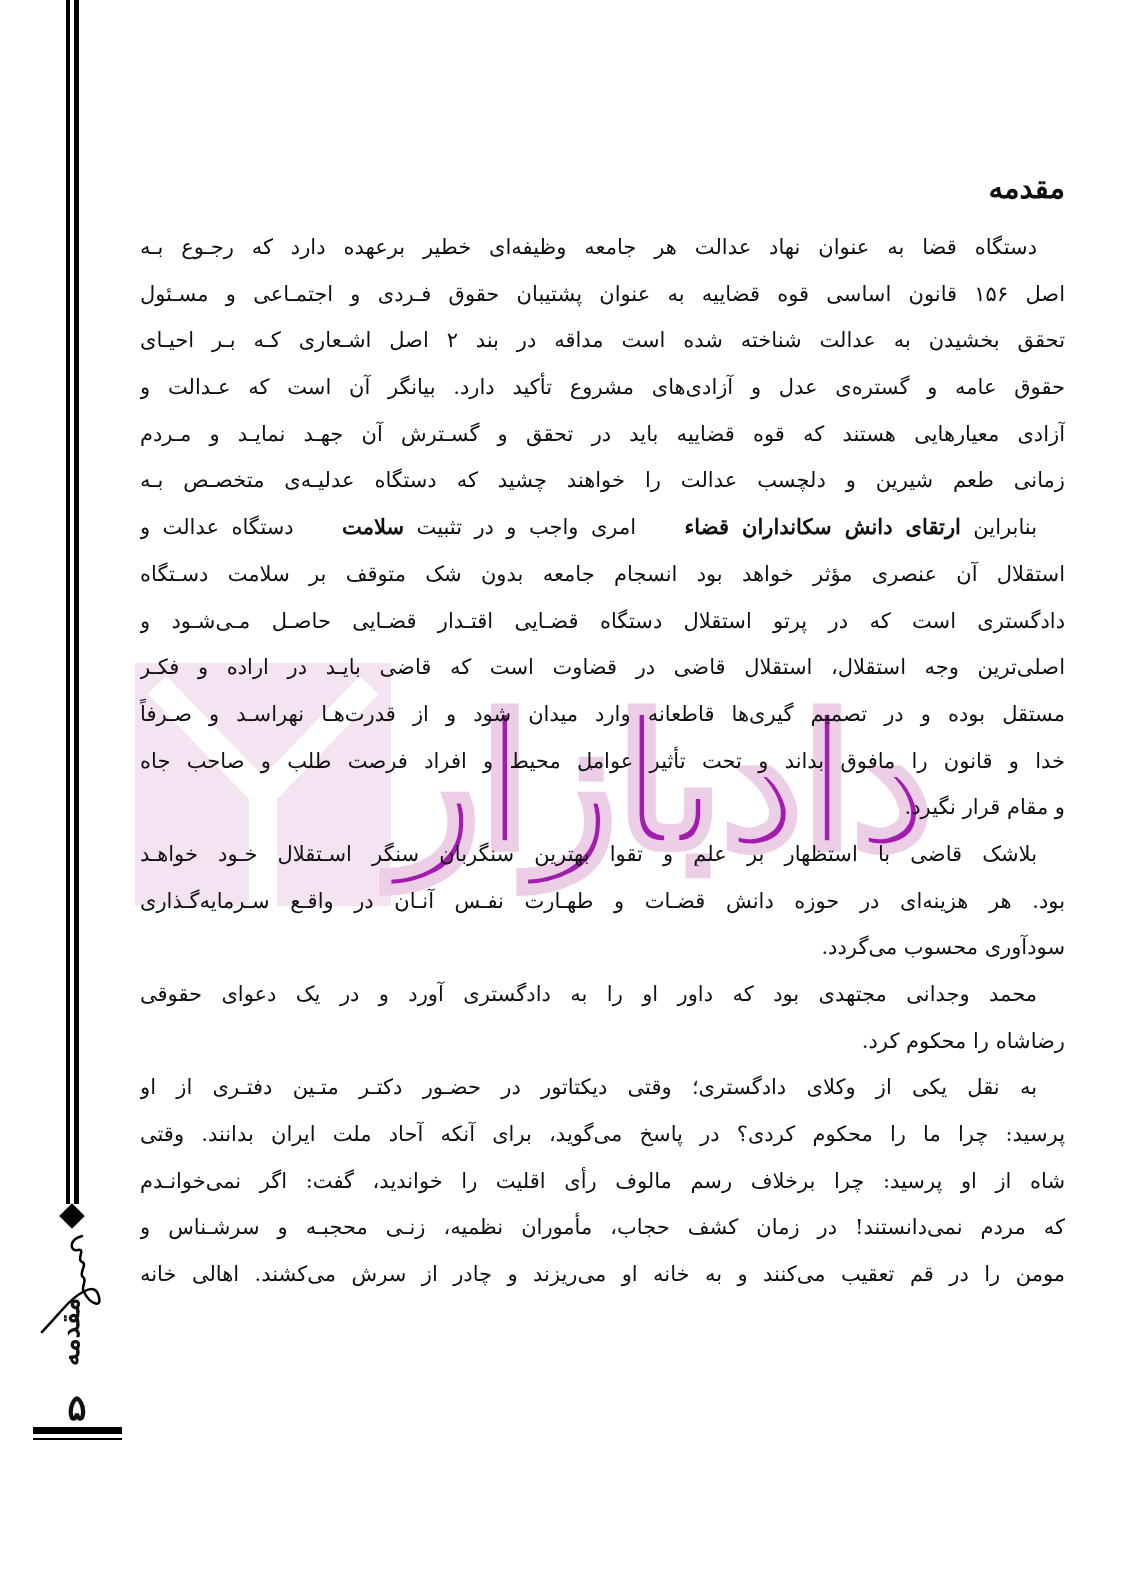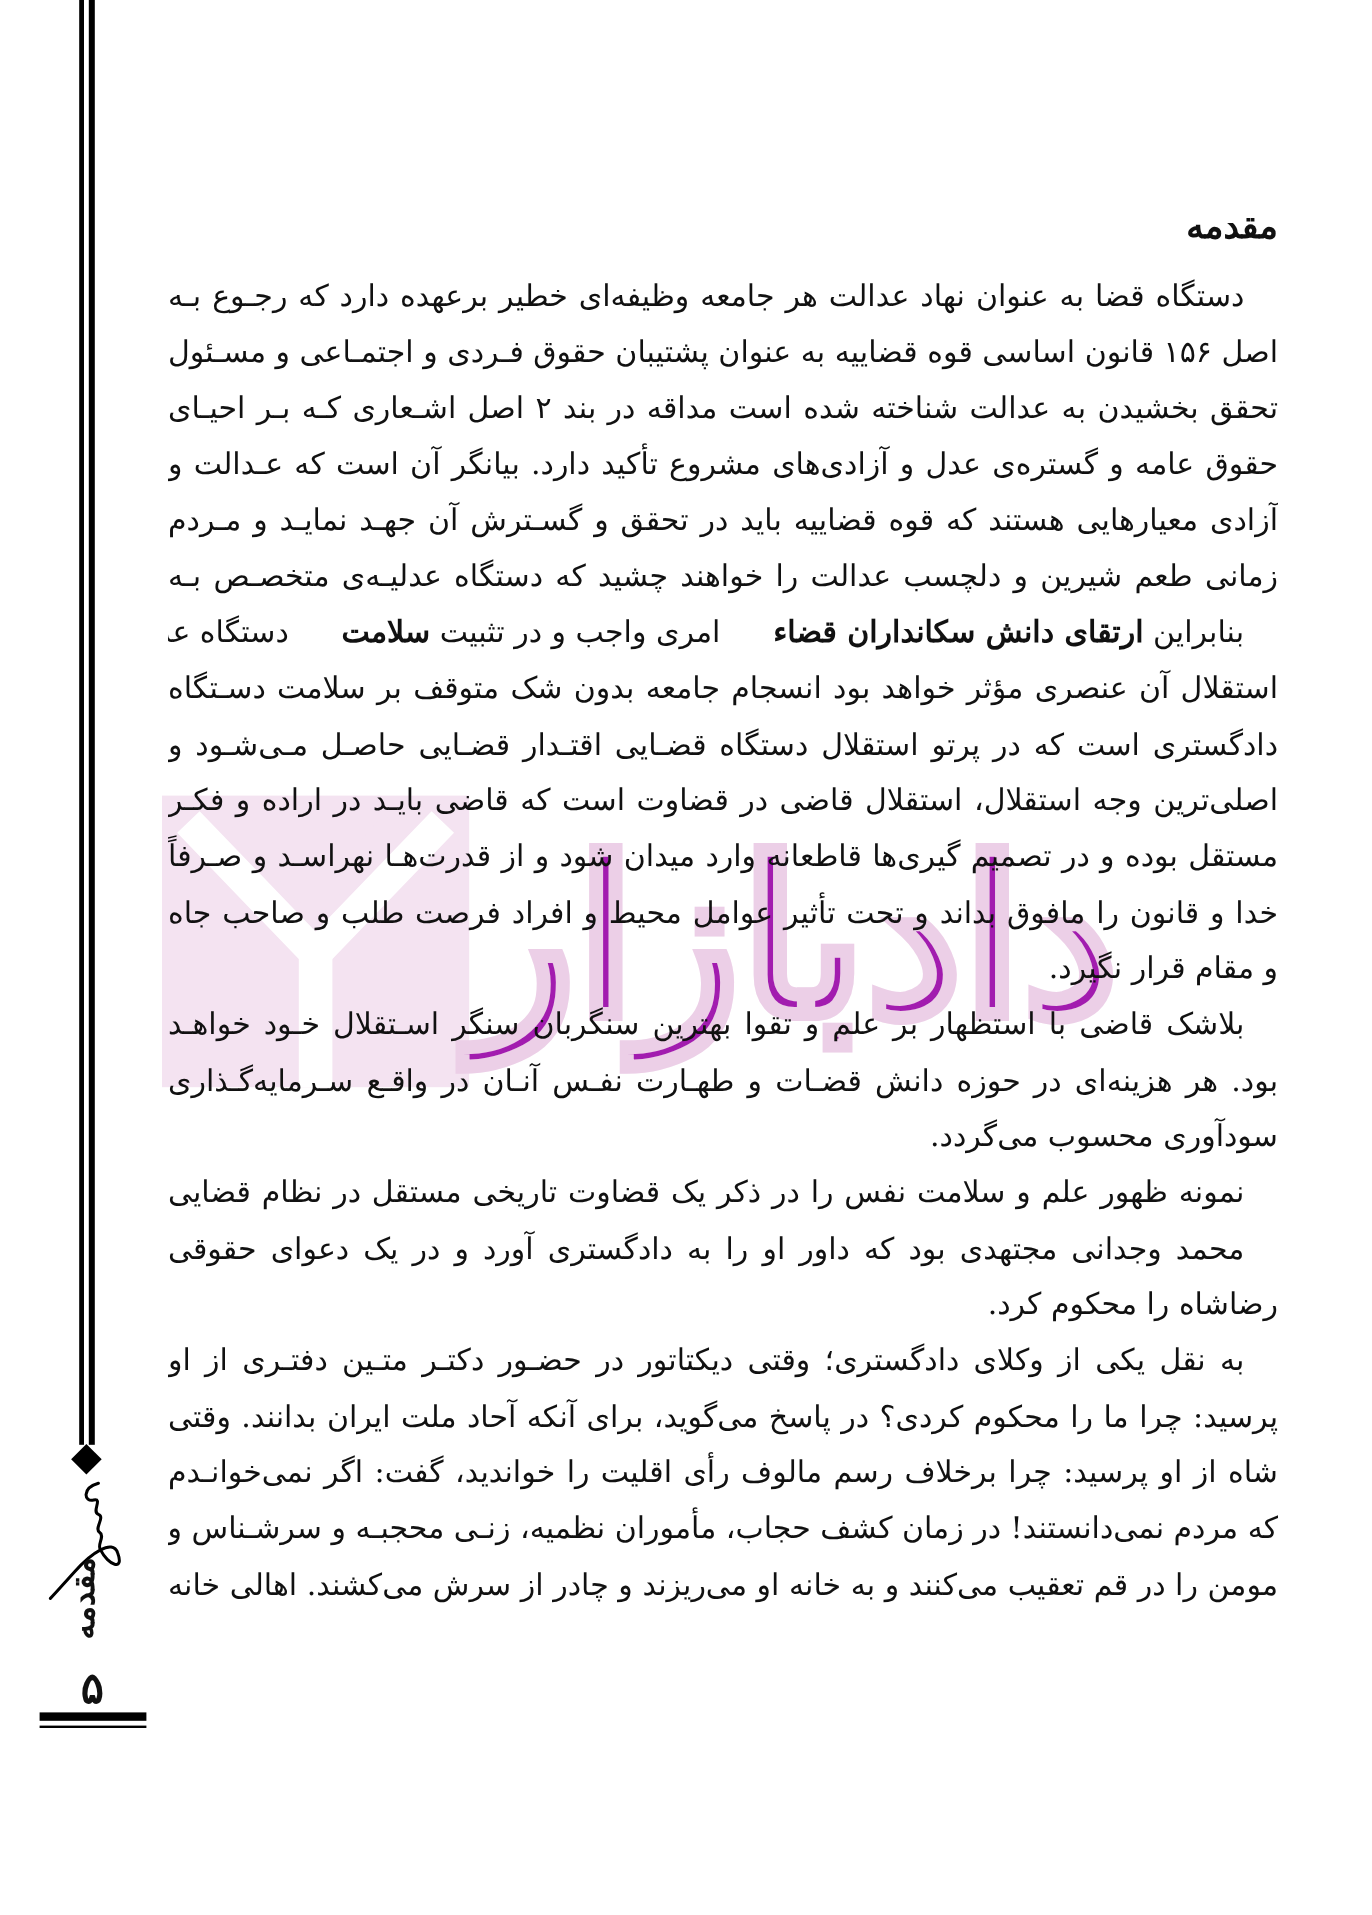--- a/index.html
+++ b/index.html
@@ -51,21 +51,21 @@
   
   .content{
     position:absolute;top:168px;right:78px;width:925px;z-index:2;
     direction:rtl;
   }
   .page-title{
     font-size:29px;font-weight:700;height:56px;line-height:40px;
     text-align:right;
   }
   .line{
-    font-size:25px;line-height:46.7px;height:46.7px;overflow:hidden;
+    font-size:21px;line-height:46.7px;height:46.7px;overflow:hidden;
     text-align:justify;text-align-last:justify;white-space:nowrap;
   }
   .line.indent{padding-right:28px;}
   .line.last{text-align-last:right;}
   .bold{font-weight:700;margin-left:36px;}
 </style>
 </head>
 <body>
 
 <div class="page">
@@ -115,21 +115,20 @@
       <div class="line last">و مقام قرار نگیرد.</div>
     </div>
 
     <div>
       <div class="line indent">بلاشک قاضی با استظهار بر علم و تقوا بهترین سنگربان سنگر اسـتقلال خـود خواهـد</div>
       <div class="line">بود. هر هزینه‌ای در حوزه دانش قضـات و طهـارت نفـس آنـان در واقـع سـرمایه‌گـذاری</div>
       <div class="line last">سودآوری محسوب می‌گردد.</div>
     </div>
 
     <div>
-      <div class="line indent">نمونه ظهور علم و سلامت نفس را در ذکر یک قضاوت تاریخی مستقل در نظام قضایی</div>
     </div>
 
     <div>
       <div class="line indent">محمد وجدانی مجتهدی بود که داور او را به دادگستری آورد و در یک دعوای حقوقی</div>
       <div class="line last">رضاشاه را محکوم کرد.</div>
     </div>
 
     <div>
       <div class="line indent">به نقل یکی از وکلای دادگستری؛ وقتی دیکتاتور در حضـور دکتـر متـین دفتـری از او</div>
       <div class="line">پرسید: چرا ما را محکوم کردی؟ در پاسخ می‌گوید، برای آنکه آحاد ملت ایران بدانند. وقتی</div>

